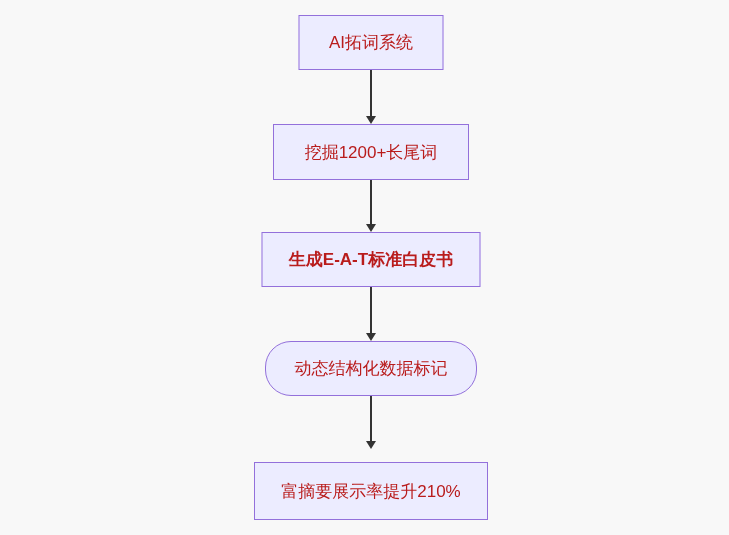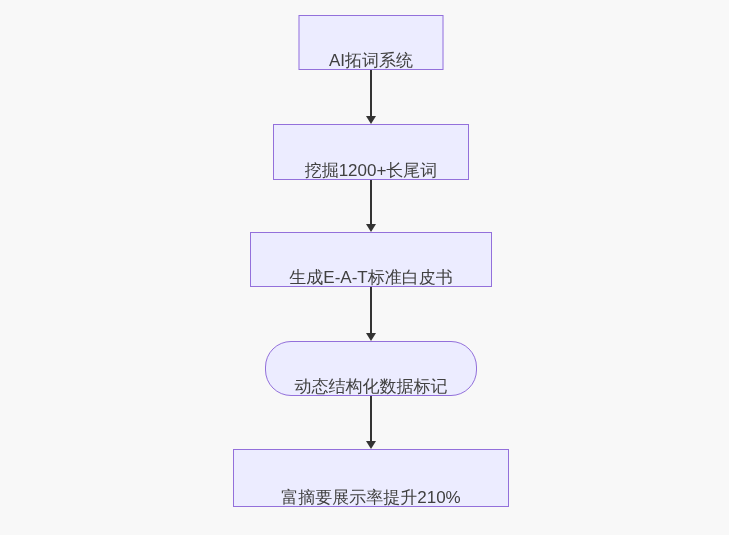--- a/index.html
+++ b/index.html
@@ -15,33 +15,33 @@
     font-family: "Liberation Sans", "DejaVu Sans", sans-serif;
     overflow: hidden;
   }
   .node {
     position: absolute;
     left: 371px;
     transform: translateX(-50%);
     box-sizing: border-box;
     background: #ececff;
     border: 1.5px solid #9370db;
-    color: #404040;
+    color: #b91c1c;
     display: flex;
-    align-items: flex-end;
+    align-items: center;
     justify-content: center;
     font-size: 17px;
     line-height: 1;
     white-space: nowrap;
   }
   .n1 { top: 15px;  width: 145px; height: 55px; }
   .n2 { top: 124px; width: 196px; height: 56px; }
-  .n3 { top: 232px; width: 242px; height: 55px; }
+  .n3 { top: 232px; width: 219px; height: 55px; font-weight: bold; }
   .n4 { top: 341px; width: 212px; height: 55px; border-radius: 26px; }
-  .n5 { top: 449px; width: 276px; height: 58px; }
+  .n5 { top: 462px; width: 234px; height: 58px; }
 
   .edge {
     position: absolute;
     left: 371px;
     transform: translateX(-50%);
     width: 10px;
     display: flex;
     flex-direction: column;
     align-items: center;
   }

